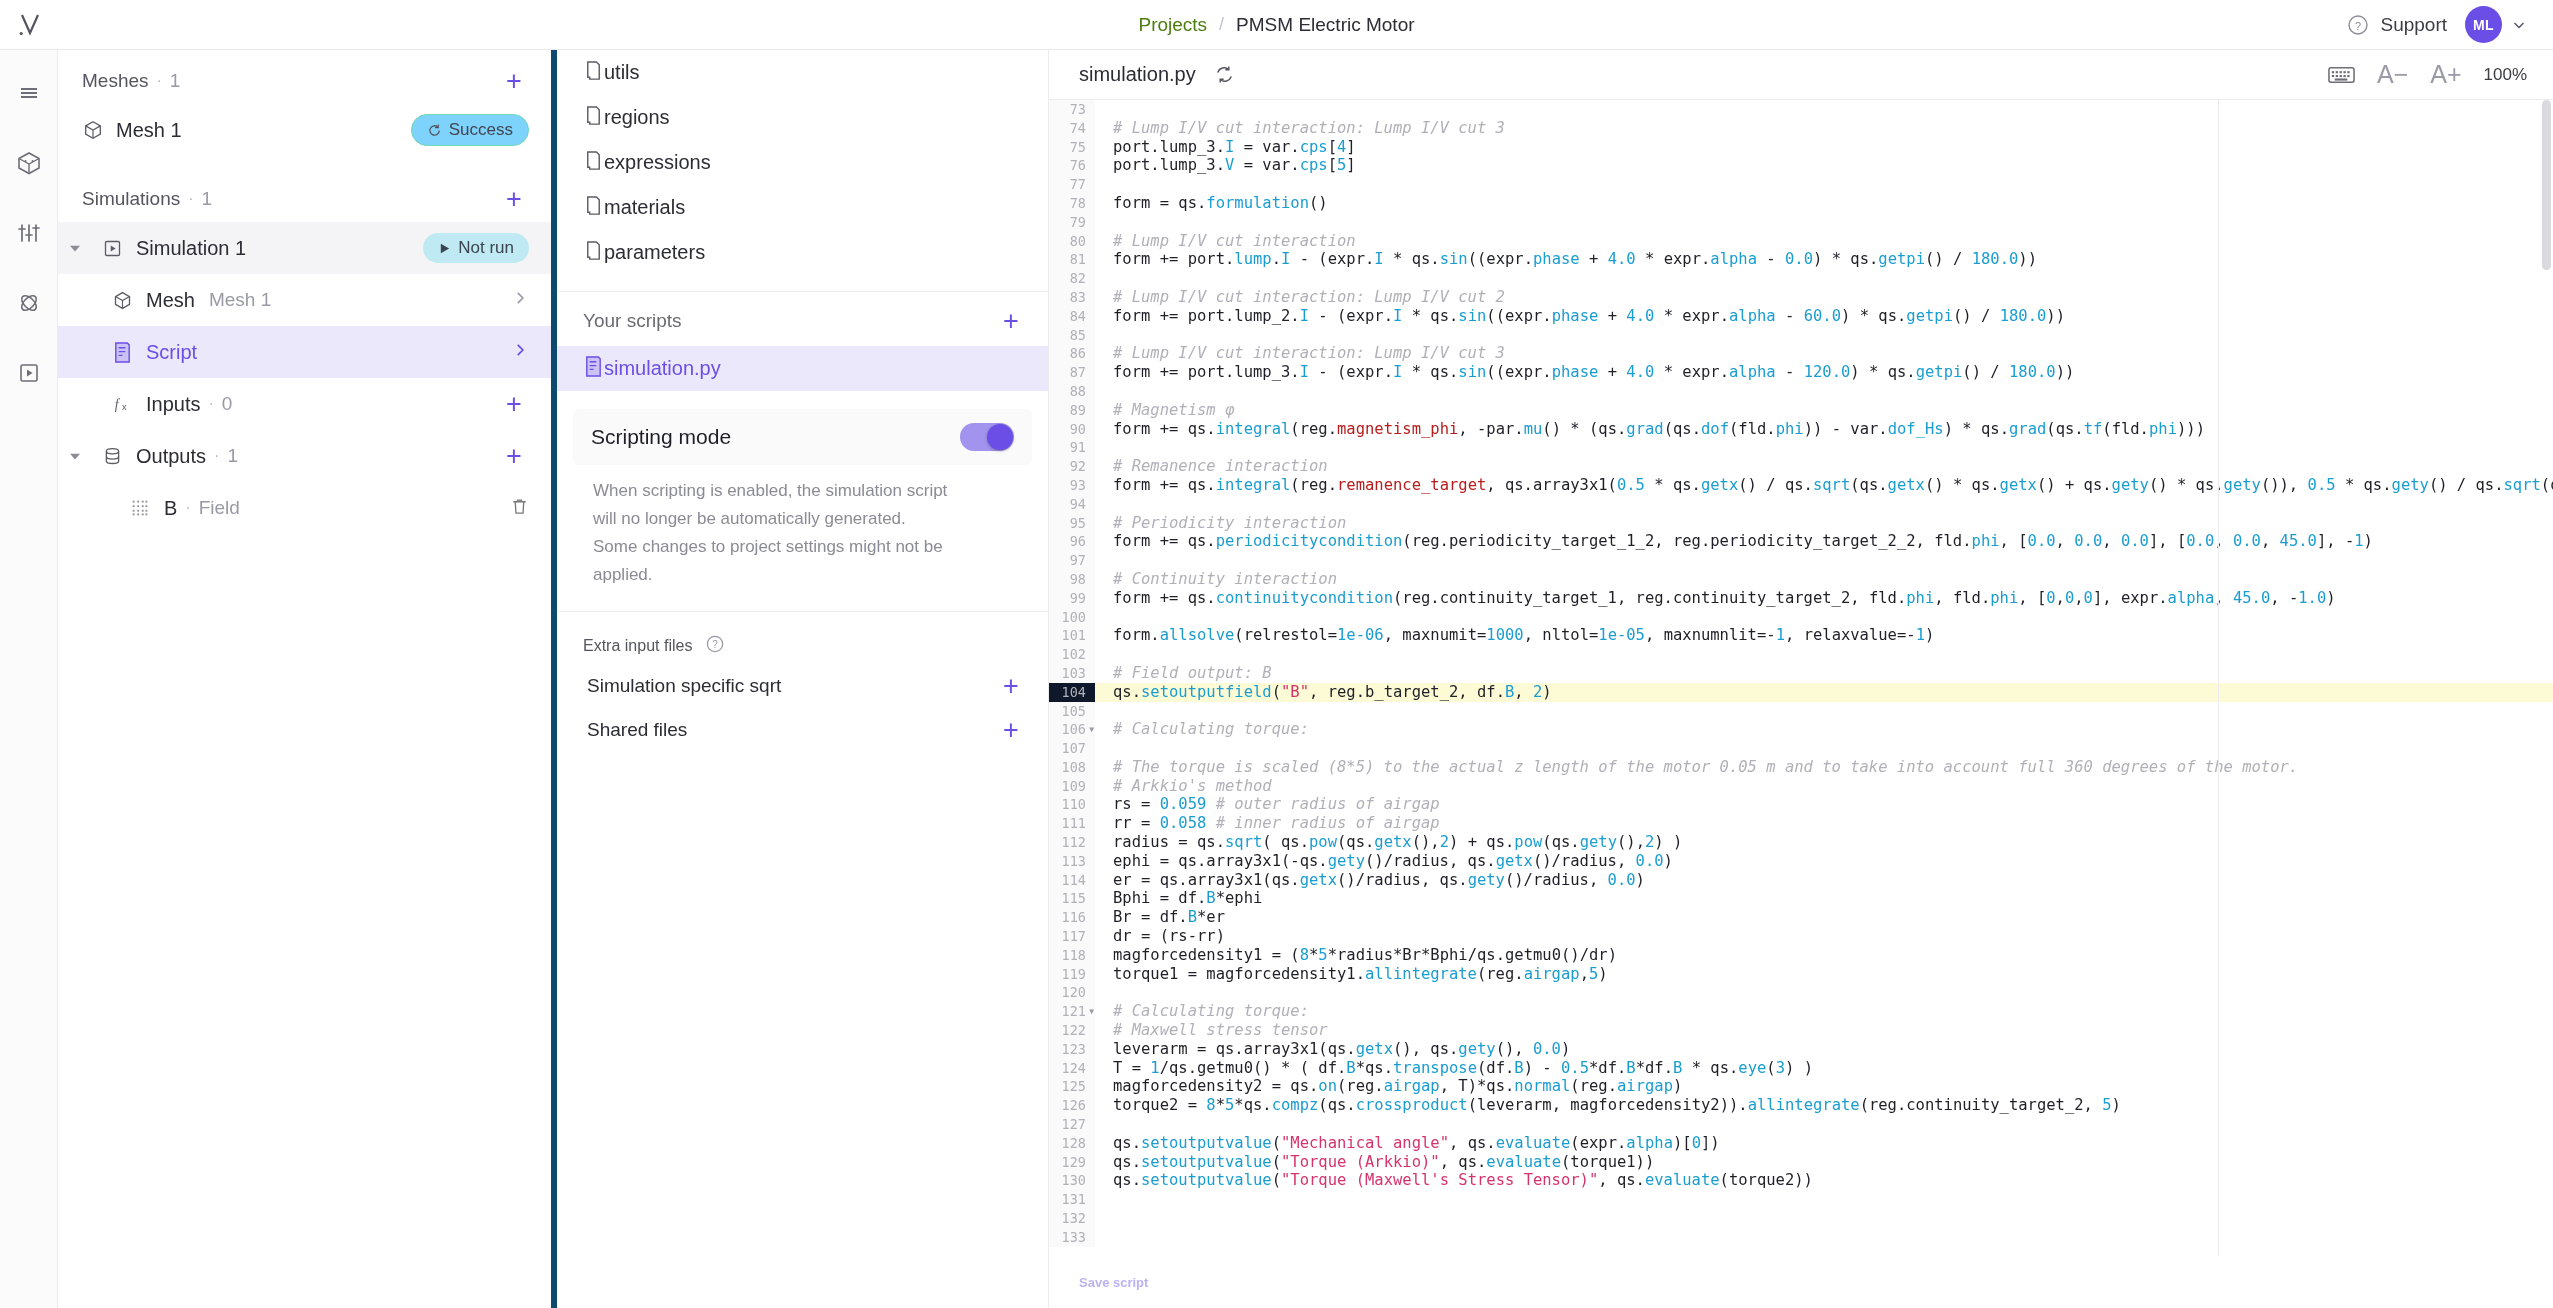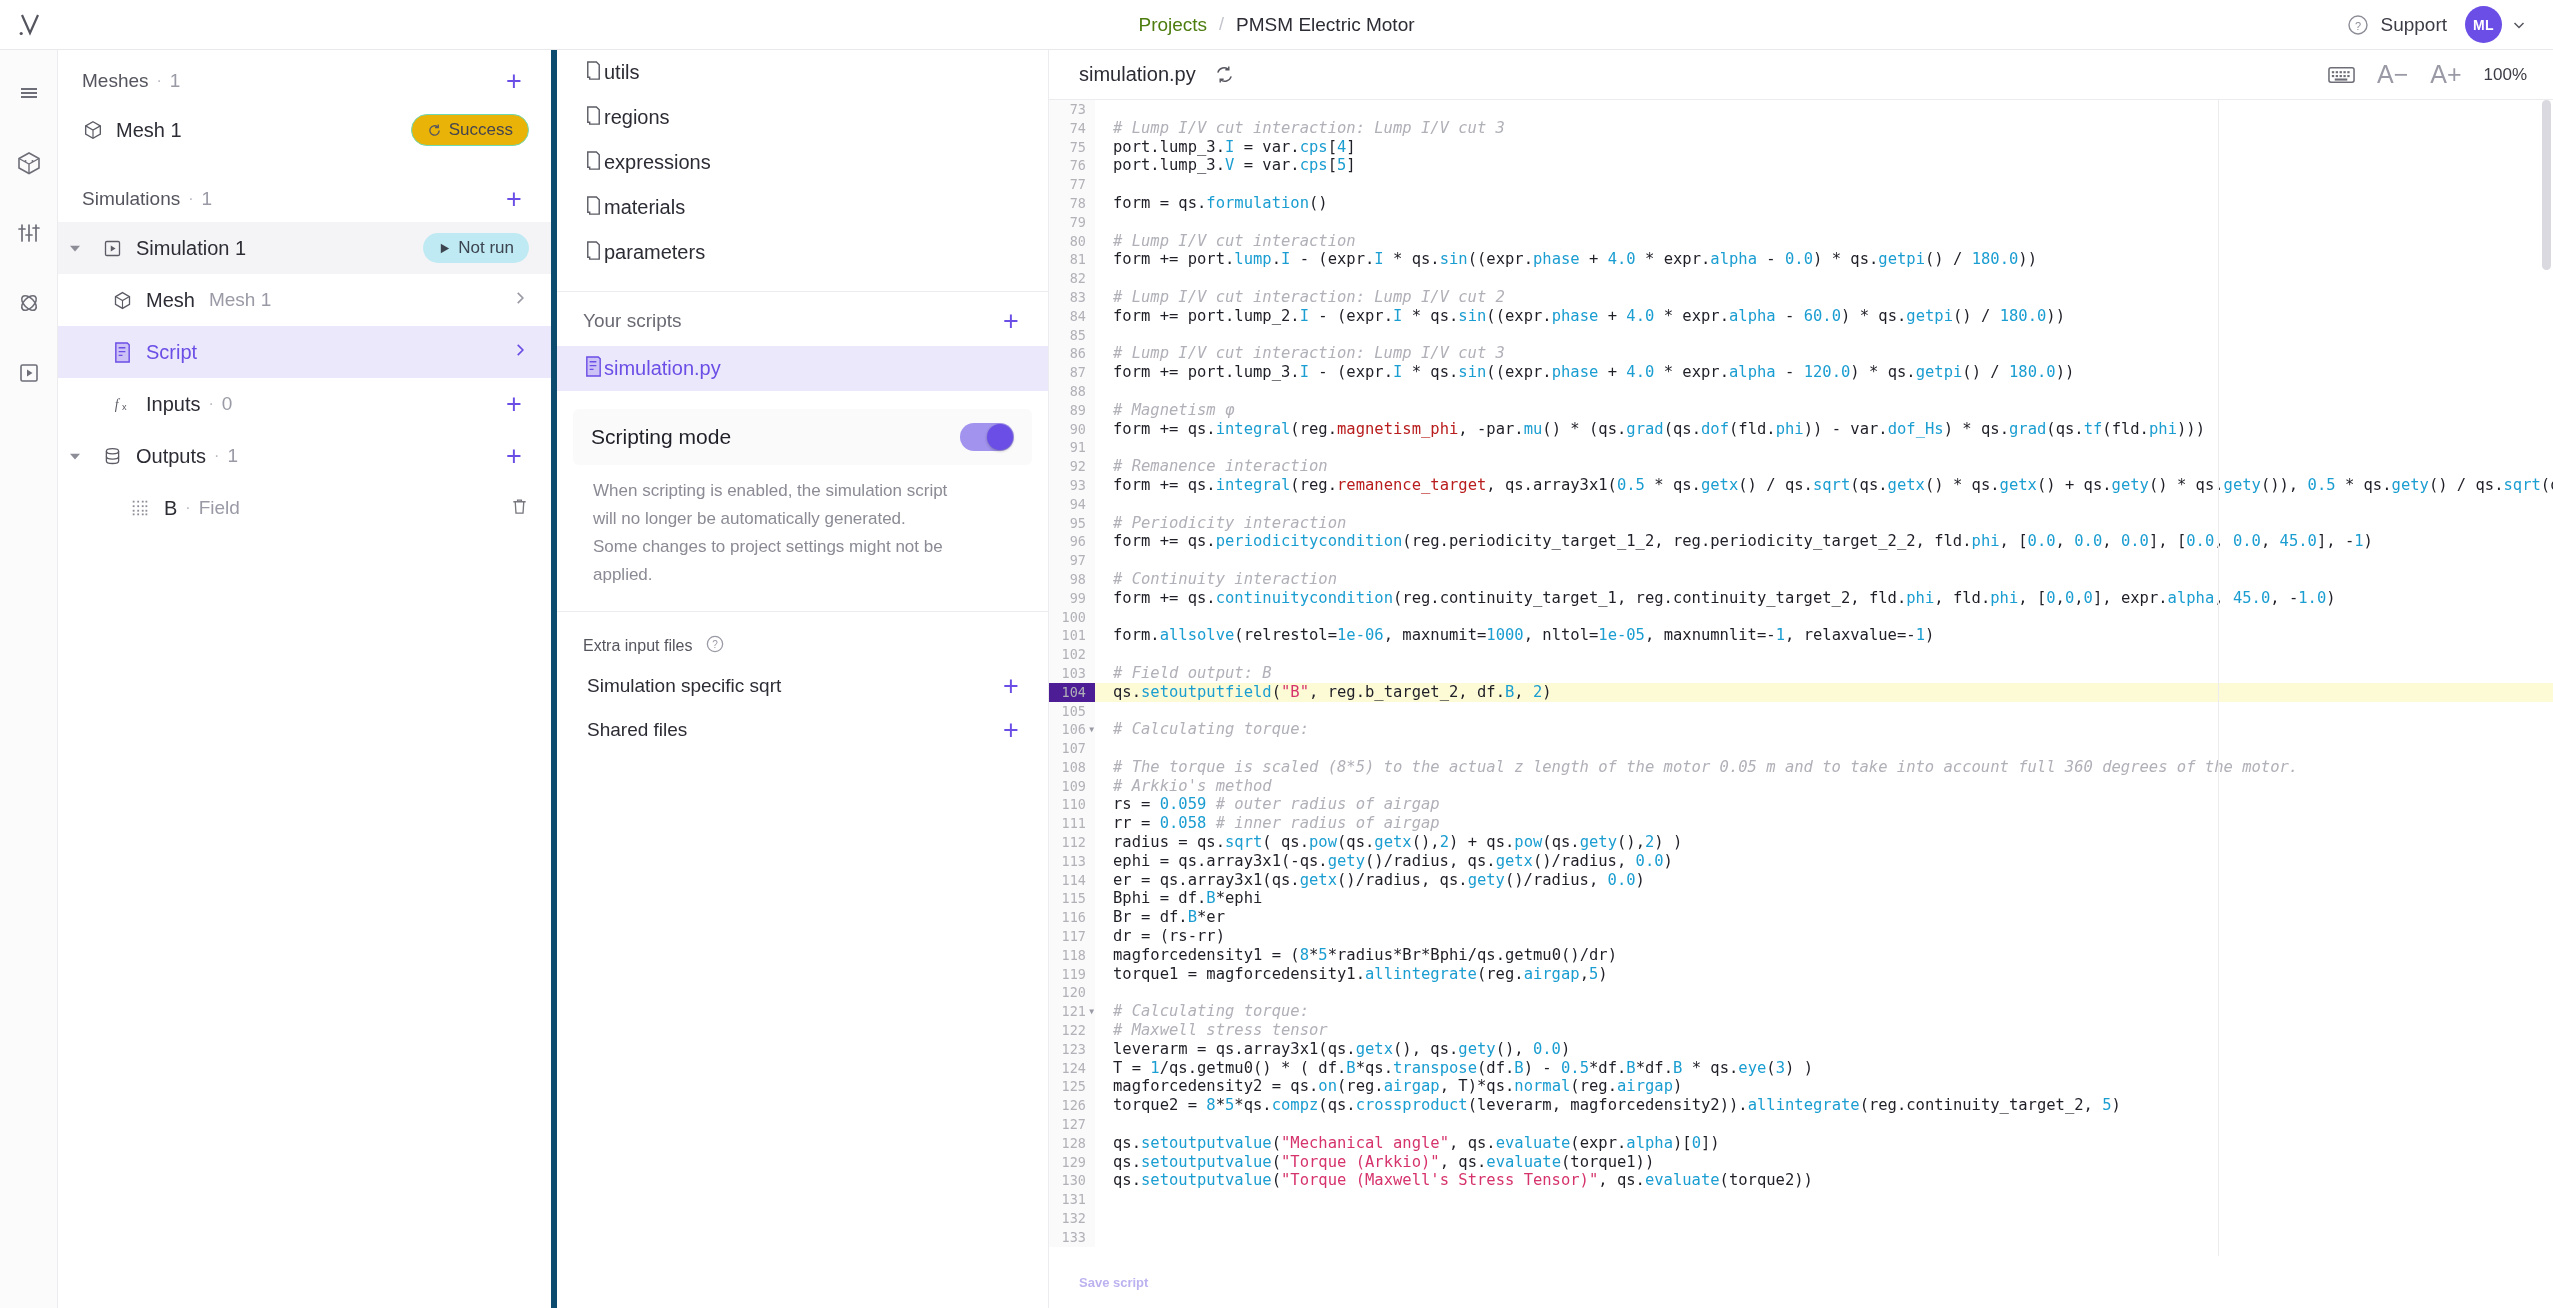--- a/index.html
+++ b/index.html
@@ -88,21 +88,21 @@
     height: 52px; padding: 0 22px 0 24px; cursor: pointer;
     position: relative;
   }
   .row .ico { width: 34px; display: flex; align-items: center; color: #5c5c66; flex: none; }
   .row .label { font-size: 20px; color: #2c2c35; }
   .row .sublabel { font-size: 19px; color: #9a9aa6; margin-left: 14px; }
   .badge {
     margin-left: auto; display: inline-flex; align-items: center; gap: 7px;
     border-radius: 18px; padding: 5px 15px; font-size: 17px;
   }
-  .badge-success { border: 1px solid #6fd9b4; color: #444450; background: #eab308; }
+  .badge-success { border: 1px solid #6fd9b4; color: #444450; background: #7dd3fc; }
   .badge-notrun { background: #bfeaf3; color: #3c4450; }
   .row-sim { background: #f4f4f6; }
   .caret {
     position: absolute; left: 8px; width: 18px; height: 18px;
     color: #8d8d98;
   }
   .indent-1 { padding-left: 54px; }
   .indent-2 { padding-left: 72px; }
   .chev { margin-left: auto; color: #9a9aa6; font-size: 20px; }
   .row-active { background: #ece8fb; }
@@ -192,21 +192,21 @@
   }
   .cl { display: flex; height: 18.8px; align-items: center; }
   .cl.hl { background: #fdfbd6; }
   .gutter {
     width: 46px; flex: none; text-align: right;
     padding-right: 9px; color: #b1b1b8;
     font-size: 13.5px; background: #fafafa;
     position: relative;
     align-self: stretch; display: flex; align-items: center; justify-content: flex-end;
   }
-  .cl.hl .gutter { background: #4c1d95; text-align: center; }
+  .cl.hl .gutter { background: #0f172a; text-align: center; }
   .fold {
     position: absolute; right: 1px; top: 50%; transform: translateY(-50%);
     font-size: 8px; color: #9a9aa6;
   }
   .ctext { padding-left: 18px; flex: 1; overflow: hidden; color: #1f1f28; }
   .vline {
     position: absolute; top: 0; bottom: 0; left: 1169px;
     width: 1px; background: #ececef;
   }
   .t-com { color: #b0b0b8; font-style: italic; }

